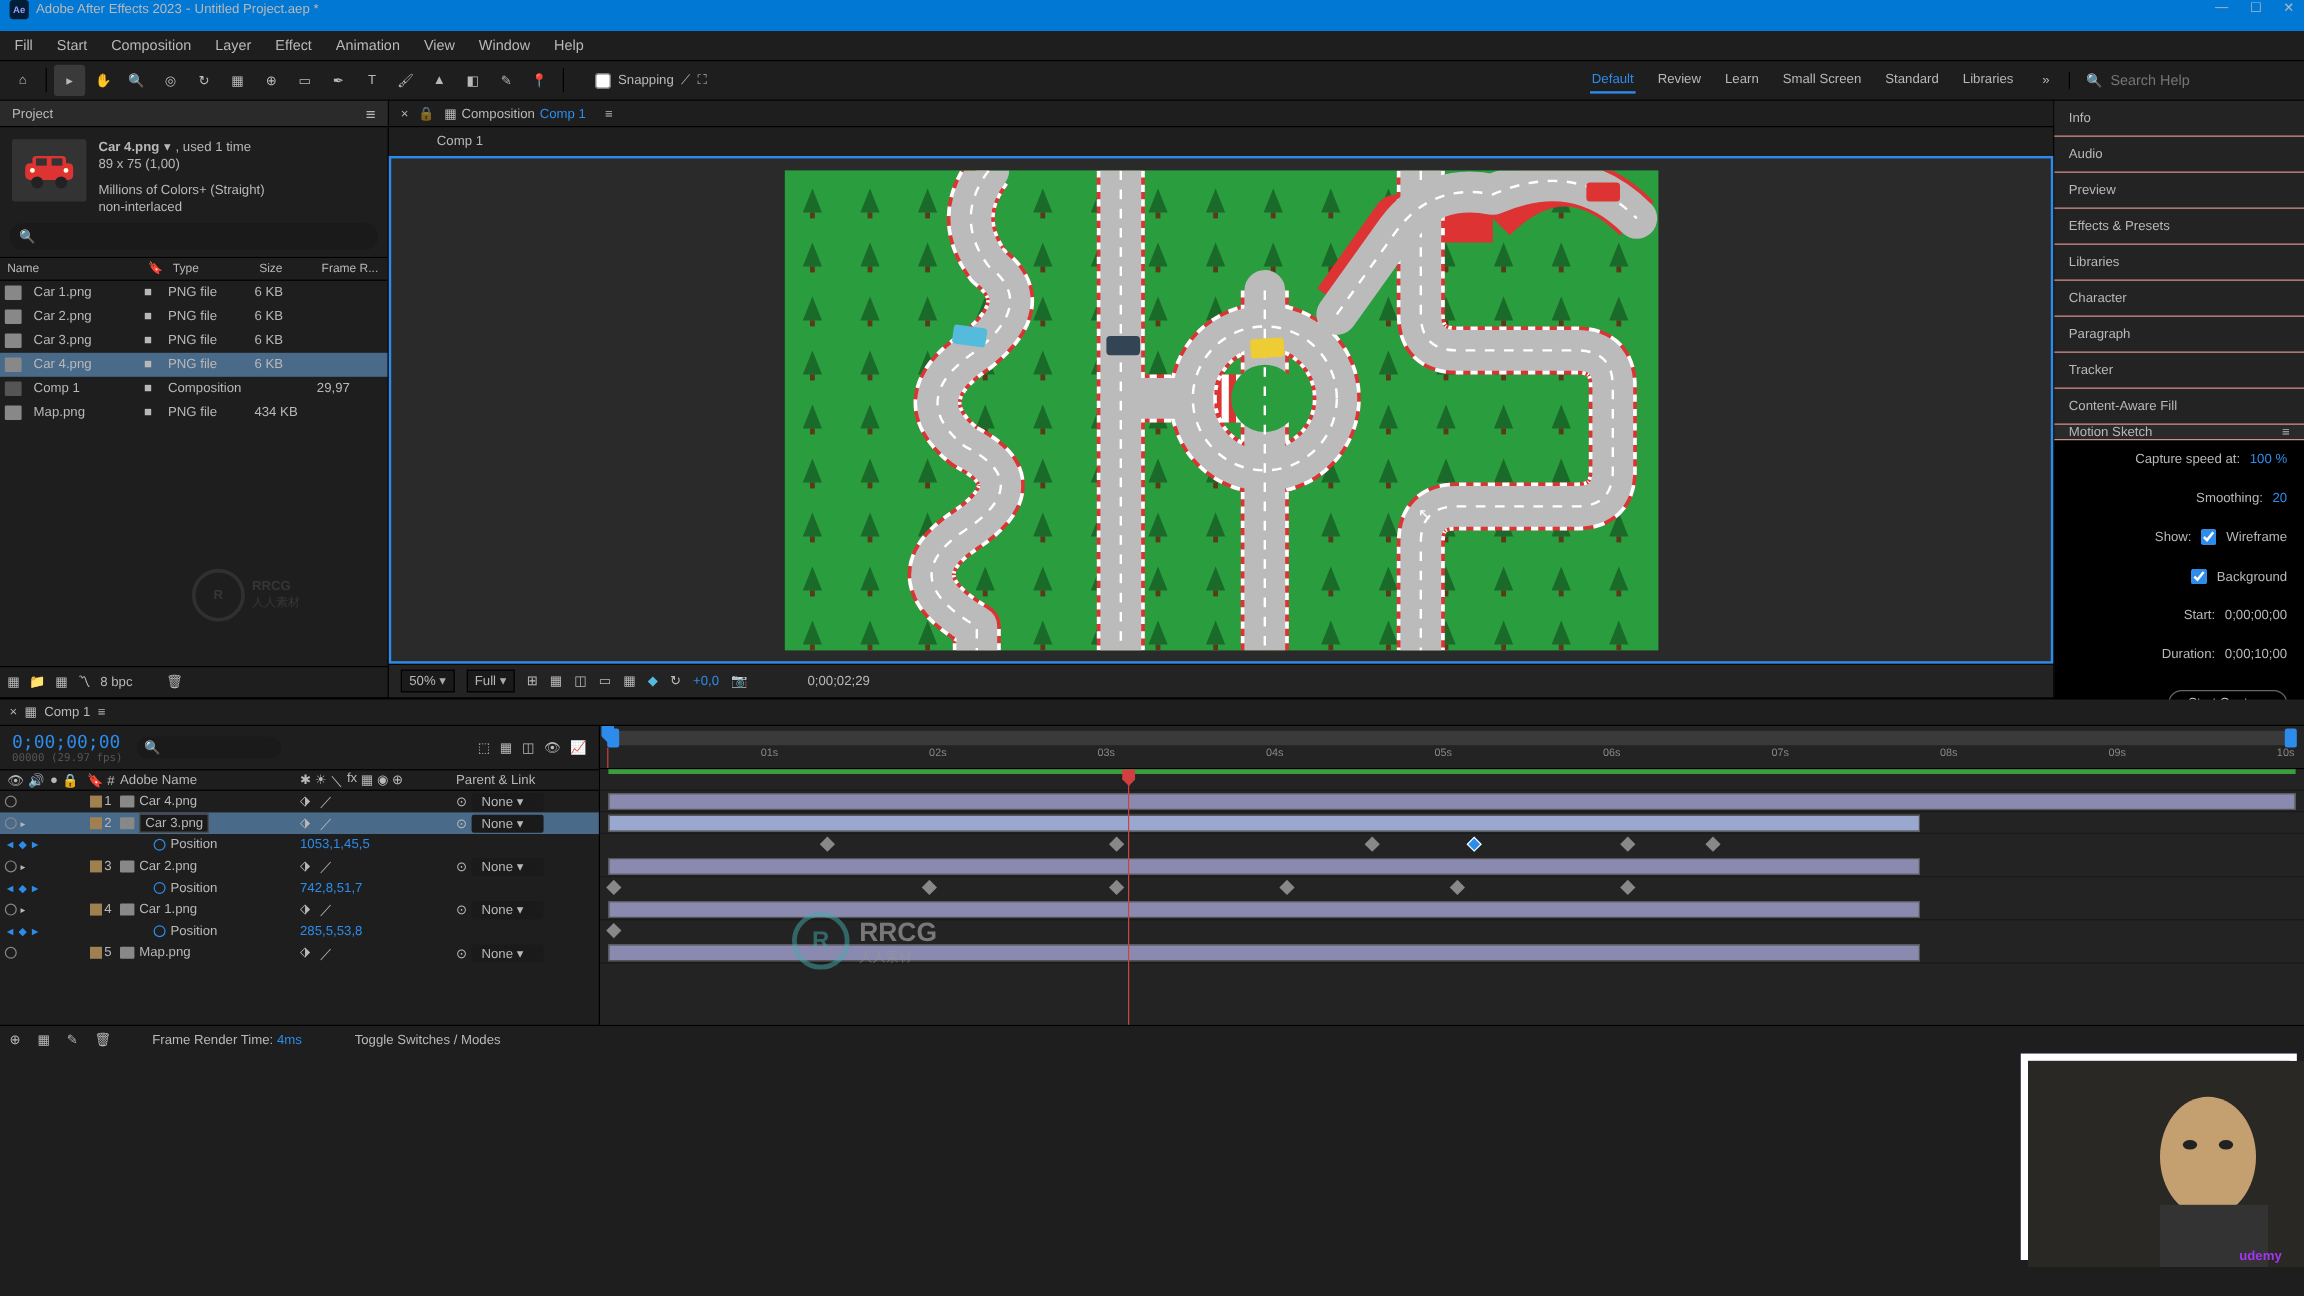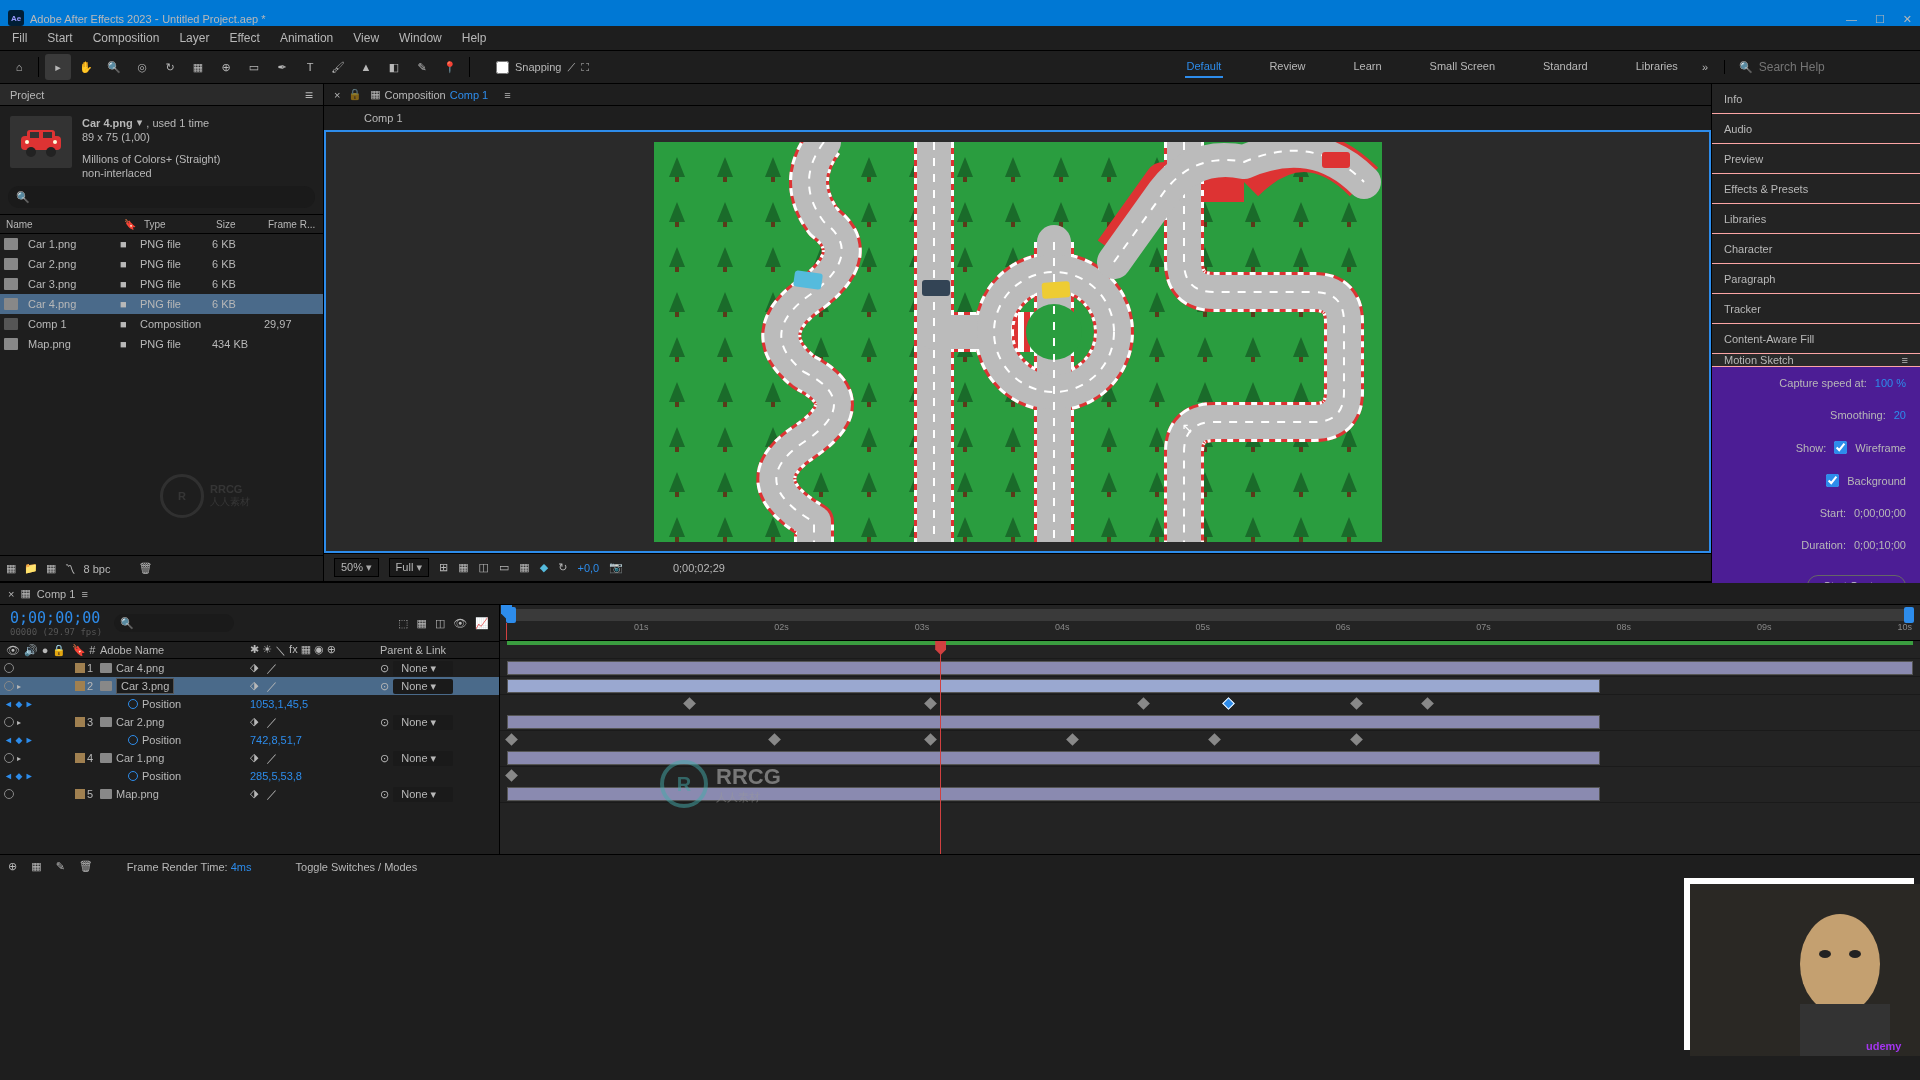--- a/index.html
+++ b/index.html
@@ -1,30 +1,30 @@
 <!DOCTYPE html>
 <html><head>
 <meta charset="utf-8">
 <style>
 *{margin:0;padding:0;box-sizing:border-box;font-family:"Segoe UI",Tahoma,sans-serif;font-size:11px;color:#b8b8b8;user-select:none}
 body{background:#1e1e1e;overflow:hidden;width:1920px;height:1080px;transform-origin:top left}
 
-.titlebar{height:26px;background:#0078d4;display:flex;align-items:flex-end;padding:0 8px;color:#fff}
+.titlebar{height:26px;background:#0078d4;display:flex;align-items:flex-start;padding:0 8px;color:#fff}
 .titlebar .logo{width:16px;height:16px;background:#001e36;border-radius:3px;margin-right:6px;display:flex;align-items:center;justify-content:center;font-size:8px;font-weight:700;color:#9999ff}
 .titlebar .title{flex:1;font-size:12px}
 .titlebar .winbtns{display:flex;gap:18px;font-size:12px}
 
 .menubar{height:24px;background:#1e1e1e;display:flex;align-items:center;padding:0 4px;gap:4px}
 .menubar span{padding:4px 8px;cursor:pointer;font-size:12px}
 
 .toolbar{height:34px;background:#1e1e1e;border-top:1px solid #000;border-bottom:1px solid #000;display:flex;align-items:center;padding:0 6px;gap:2px}
 .toolbtn{width:26px;height:26px;display:flex;align-items:center;justify-content:center;border-radius:3px}
 .toolbtn.active{background:#3a3a3a}
 .toolbar .sep{width:1px;height:20px;background:#000;margin:0 4px}
-.workspace-tabs{margin-left:auto;display:flex;gap:44px;padding-right:20px}
+.workspace-tabs{margin-left:auto;display:flex;gap:16px;padding-right:20px}
 .workspace-tabs span{padding:4px 2px;cursor:pointer}
 .workspace-tabs .active{color:#2d8ceb;border-bottom:2px solid #2d8ceb}
 .search-help{display:flex;align-items:center;gap:6px;border-left:1px solid #000;padding-left:14px;width:190px}
 .search-help input{background:transparent;border:none;outline:none;color:#999;font-size:12px;width:140px}
 
 .main{display:flex;height:497px}
 .leftcol{width:324px;display:flex;flex-direction:column;border-right:1px solid #000}
 .panelhdr{height:22px;background:#2a2a2a;display:flex;align-items:center;padding:0 10px;font-size:11px;border-bottom:1px solid #000}
 .panelhdr .ham{margin-left:auto;font-size:14px}
 .asset-info{display:flex;padding:10px;gap:10px;height:78px}
@@ -55,21 +55,21 @@
 .flow-tabs{height:24px;display:flex;align-items:center;padding:0 24px}
 .flow-tabs .tab{background:#1e1e1e;padding:3px 16px;border-radius:3px 3px 0 0}
 .viewer{flex:1;background:#2a2a2a;display:flex;align-items:center;justify-content:center;border:2px solid #2d8ceb;position:relative}
 .canvas{width:728px;height:400px;background:#2a9d3f;position:relative;overflow:hidden}
 .viewer-footer{height:28px;background:#232323;display:flex;align-items:center;gap:10px;padding:0 10px;border-top:1px solid #000}
 .viewer-footer select,.viewer-footer .sel{background:#1a1a1a;border:1px solid #000;color:#aaa;padding:2px 6px;font-size:11px}
 
 .rightcol{width:208px;display:flex;flex-direction:column}
 .rp{height:30px;border-bottom:1px solid #fca5a5;display:flex;align-items:center;padding:0 12px;background:#232323}
 .rp.open{background:#2a2a2a}
-.motion-body{padding:10px 14px;background:#4c1d95;display:flex;flex-direction:column;gap:20px;font-size:11px}
+.motion-body{padding:10px 14px;background:#000000;display:flex;flex-direction:column;gap:20px;font-size:11px}
 .motion-body .row{display:flex;justify-content:flex-end;align-items:center;gap:8px}
 .motion-body .row .val{color:#2d8ceb}
 .motion-body .row input[type=checkbox]{accent-color:#2d8ceb}
 .motion-body button{background:transparent;border:1px solid #666;color:#ccc;padding:4px 16px;border-radius:12px;align-self:flex-end;margin-top:4px;cursor:pointer}
 
 .tl{height:273px;display:flex;flex-direction:column;border-top:2px solid #000}
 .tl-tabs{height:22px;background:#1e1e1e;display:flex;align-items:center;padding:0 8px;gap:6px;border-bottom:1px solid #000}
 .tl-main{flex:1;display:flex}
 .tl-left{width:500px;display:flex;flex-direction:column;border-right:1px solid #000}
 .tl-time-row{height:36px;display:flex;align-items:center;padding:0 10px;gap:12px}

